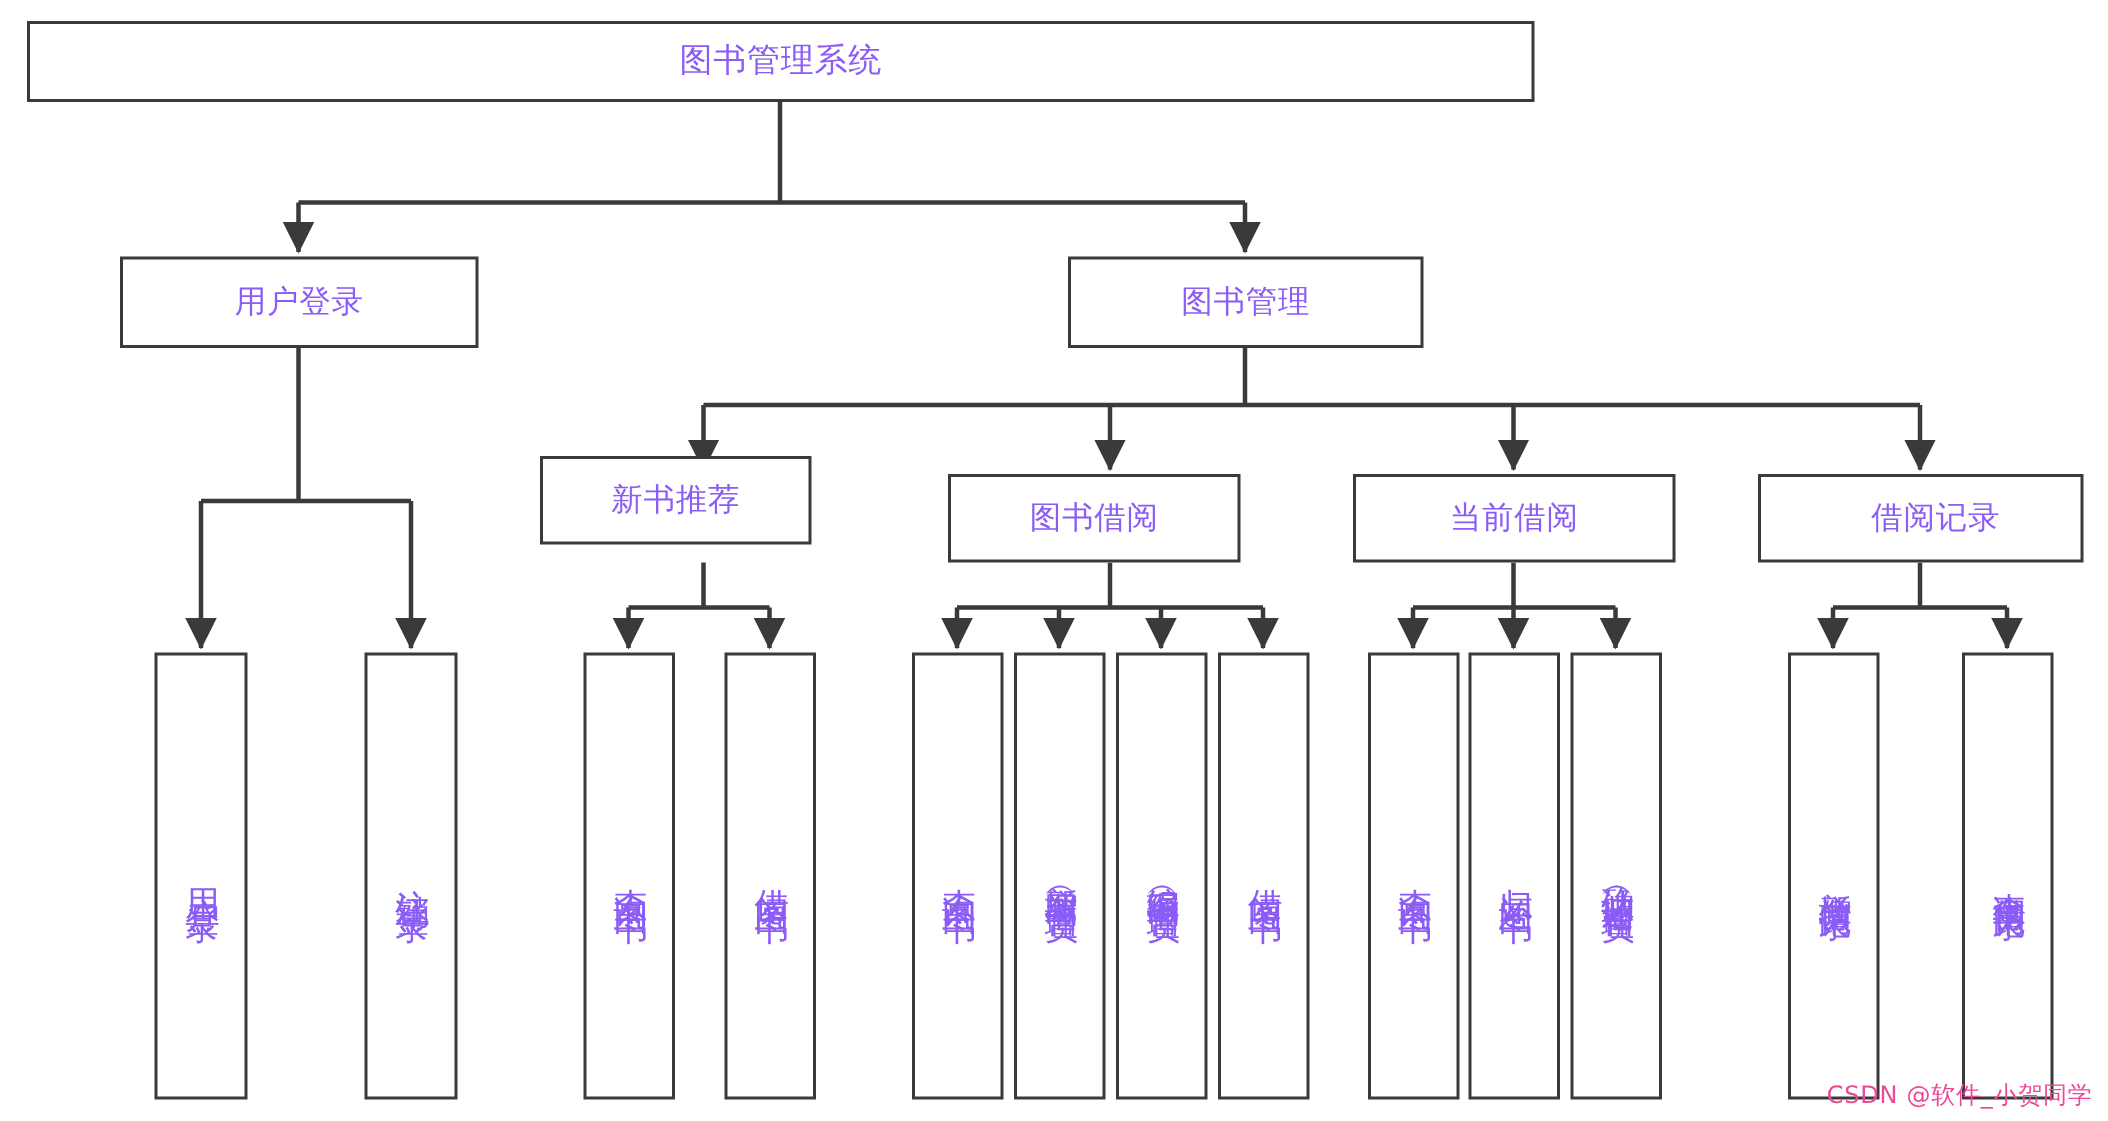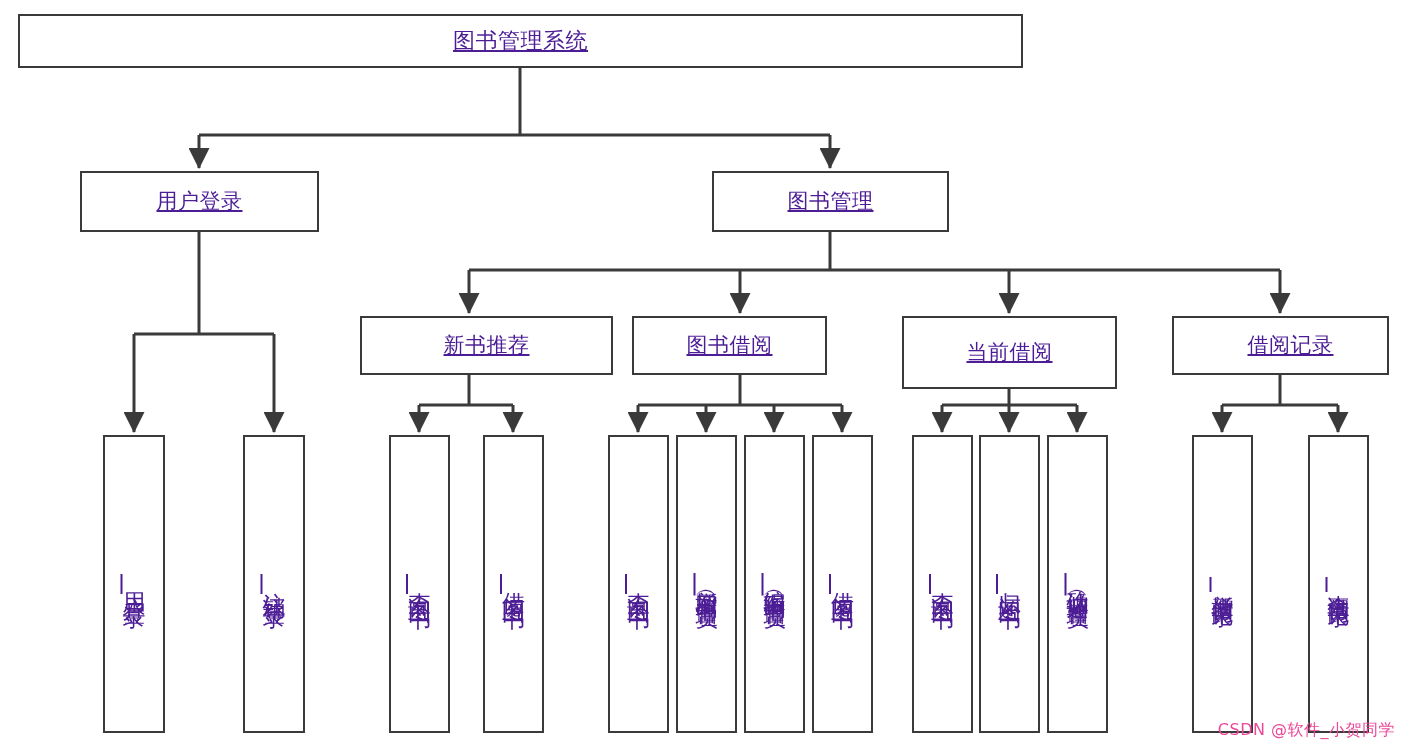--- a/index.html
+++ b/index.html
@@ -34,22 +34,21 @@
     border: 2.5px solid #3a3a3a;
     display: flex;
     align-items: center;
     justify-content: center;
     color: #2b2b2b;
   }
   .node-label {
     display: block;
     text-align: center;
     line-height: 1.32;
-    color: #4c1d95;
-    text-decoration: underline;
+    color: #8b5cf6;
   }
   
   .node.horiz .node-label {
     font-size: 21px;
     letter-spacing: 0.5px;
   }
   .node.title .node-label {
     font-size: 22px;
   }
   
@@ -140,27 +139,27 @@
     <span class="node-label">图书管理系统</span>
   </div>
 
   <div class="node horiz" style="left:80px; top:171px; width:239px; height:61px;">
     <span class="node-label">用户登录</span>
   </div>
   <div class="node horiz" style="left:712px; top:171px; width:237px; height:61px;">
     <span class="node-label">图书管理</span>
   </div>
 
-  <div class="node horiz" style="left:360px; top:316px; width:253px; height:59px;">
+  <div class="node horiz" style="left:360px; top:304px; width:181px; height:59px;">
     <span class="node-label">新书推荐</span>
   </div>
   <div class="node horiz" style="left:632px; top:316px; width:195px; height:59px;">
     <span class="node-label">图书借阅</span>
   </div>
-  <div class="node horiz" style="left:902px; top:316px; width:215px; height:73px;">
+  <div class="node horiz" style="left:902px; top:316px; width:215px; height:59px;">
     <span class="node-label">当前借阅</span>
   </div>
   <div class="node horiz" style="left:1172px; top:316px; width:217px; height:59px;padding-left:20px;">
     <span class="node-label">借阅记录</span>
   </div>
 
   <div class="node vert" style="left:103px; top:435px; width:62px; height:298px;">
     <span class="node-label">用户登录</span>
   </div>
   <div class="node vert" style="left:243px; top:435px; width:62px; height:298px;">

